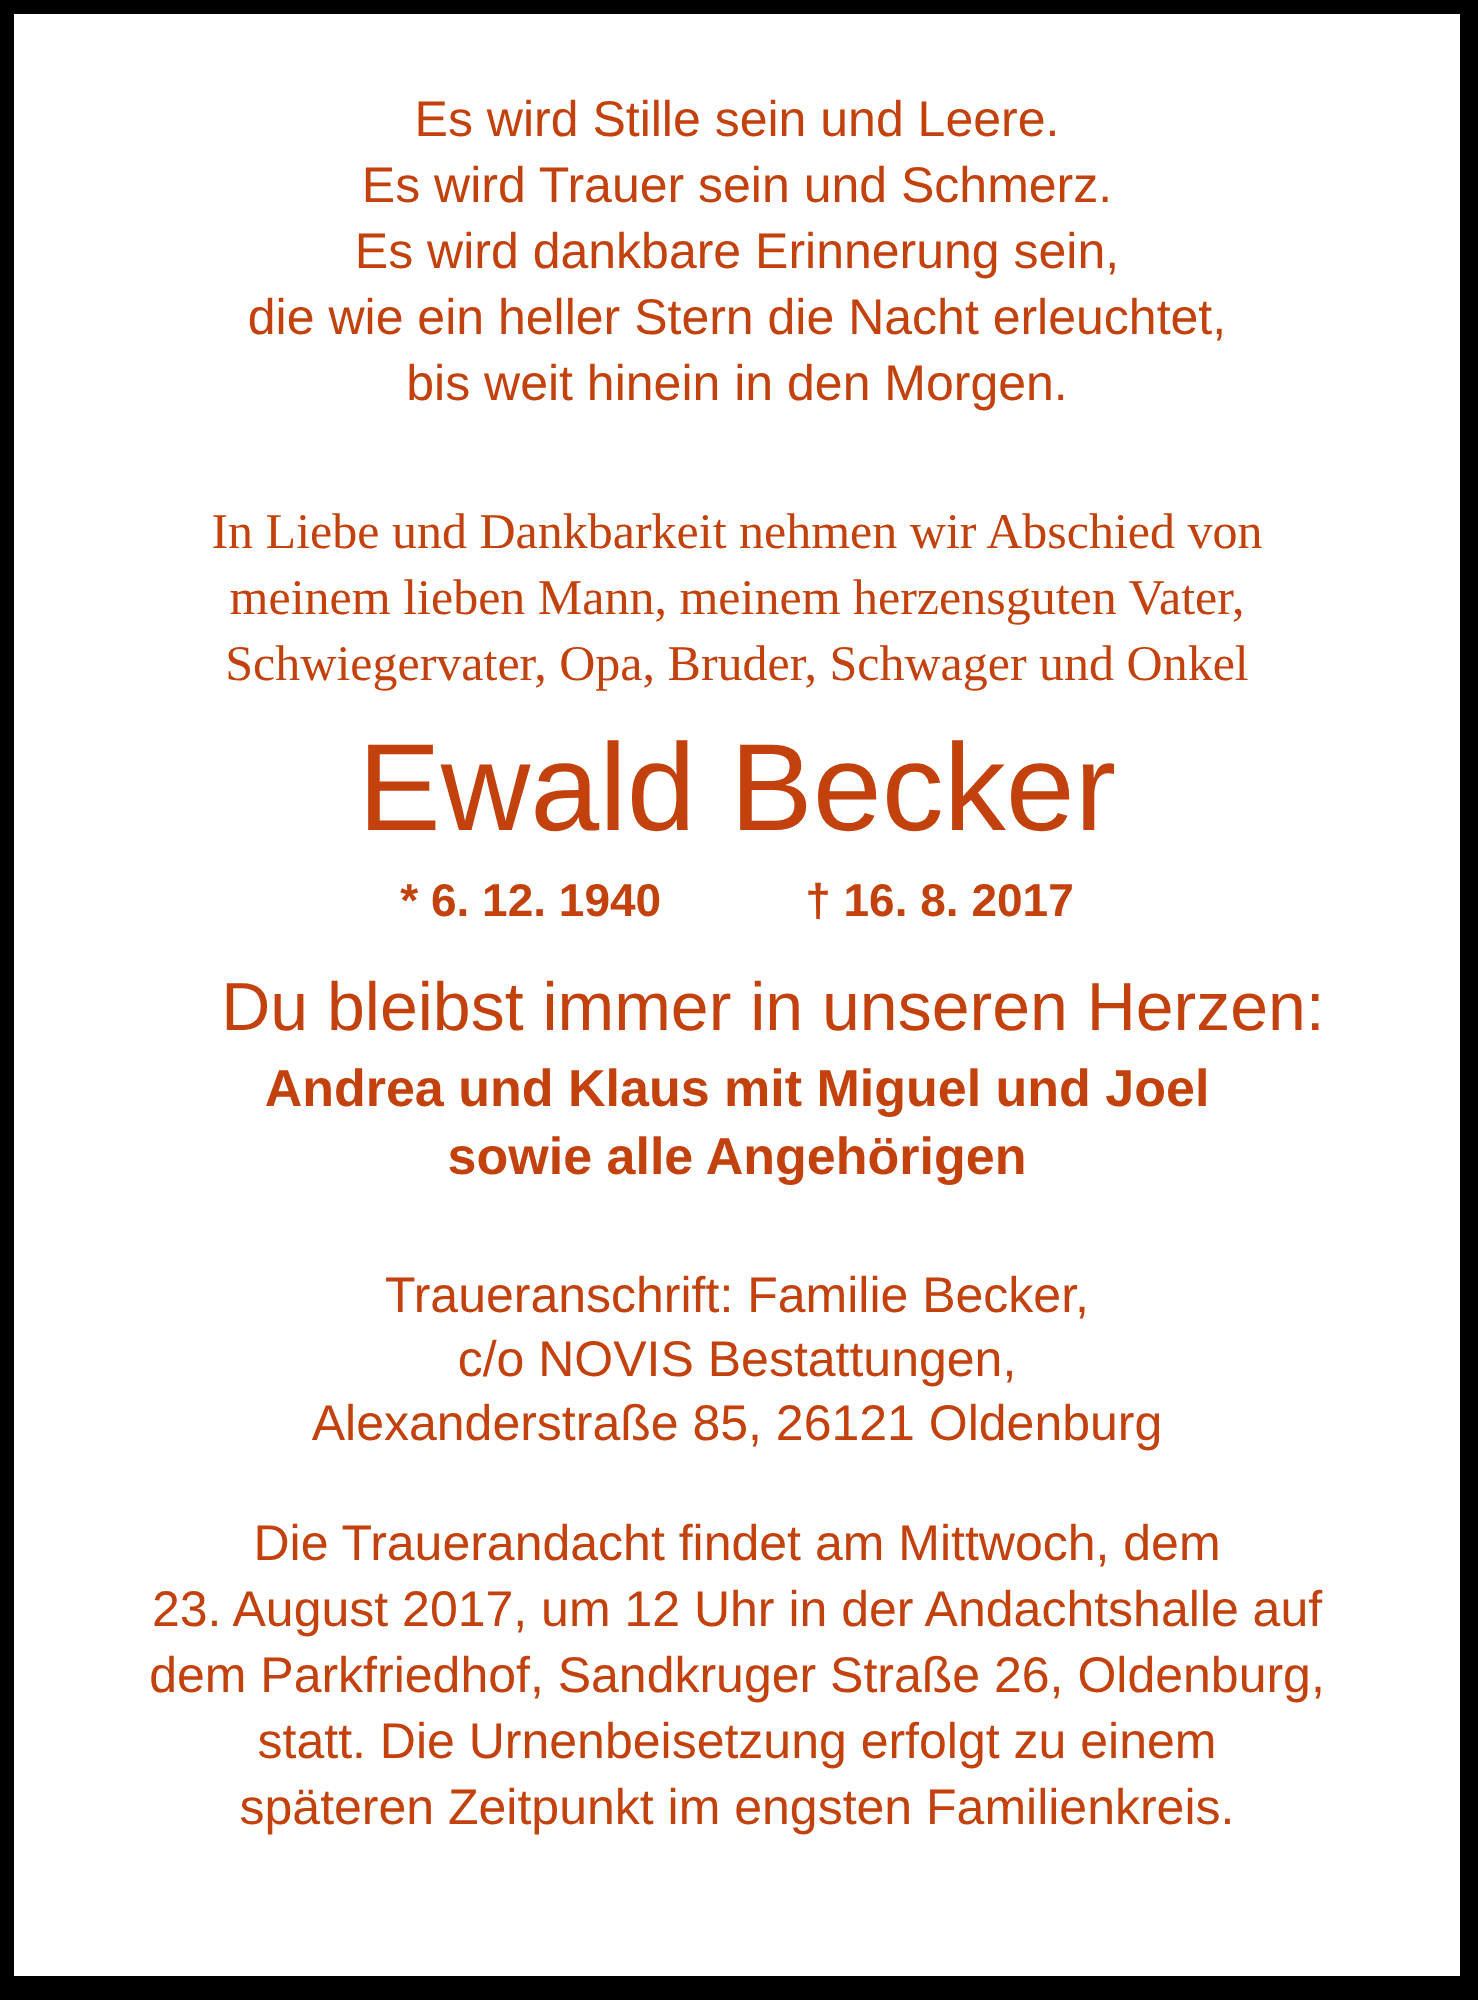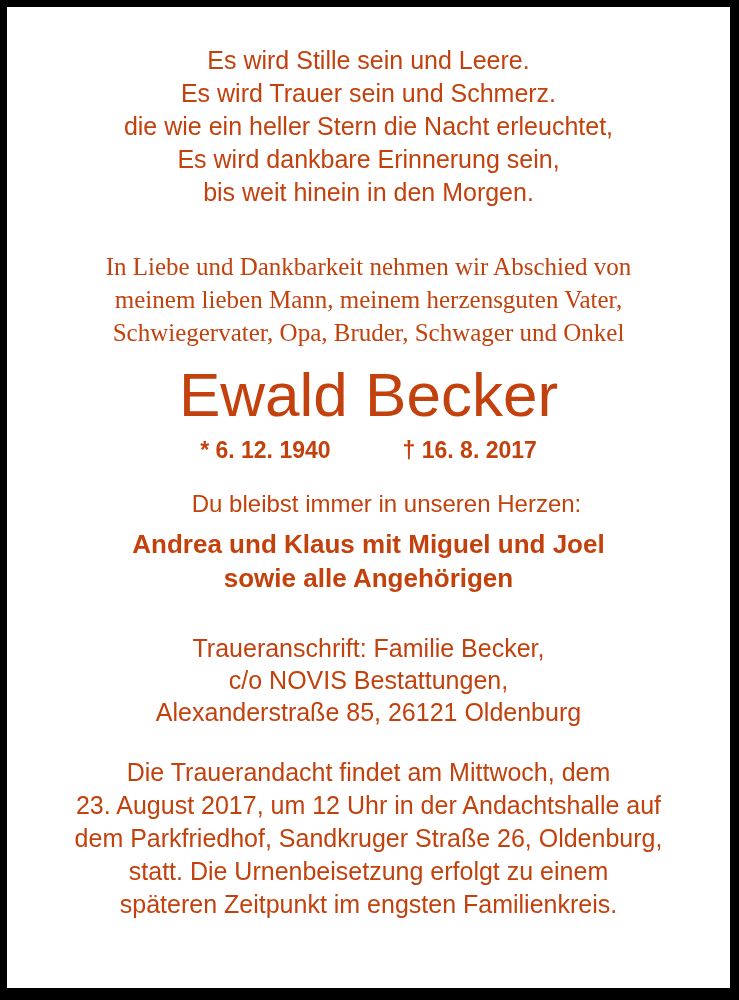--- a/index.html
+++ b/index.html
@@ -43,21 +43,21 @@
     margin-top: 8px;
     display: flex;
     justify-content: center;
     gap: 72px;
     font-size: 23px;
     line-height: 30px;
     font-weight: bold;
   }
   .farewell {
     margin-top: 23px;
-    font-size: 24px;
+    font-size: 34px;
     line-height: 32px;
     padding-left: 36px;
   }
   .mourners {
     margin-top: 7px;
     font-size: 26px;
     line-height: 34px;
     font-weight: bold;
   }
   .address {
@@ -73,22 +73,22 @@
   .line { white-space: nowrap; }
 </style>
 </head>
 <body>
 
 <div class="page">
 
   <div class="poem">
     <div class="line">Es wird Stille sein und Leere.</div>
     <div class="line">Es wird Trauer sein und Schmerz.</div>
+    <div class="line">Es wird dankbare Erinnerung sein,</div>
     <div class="line">die wie ein heller Stern die Nacht erleuchtet,</div>
-    <div class="line">Es wird dankbare Erinnerung sein,</div>
     <div class="line">bis weit hinein in den Morgen.</div>
   </div>
 
   <div class="intro">
     <div class="line">In Liebe und Dankbarkeit nehmen wir Abschied von</div>
     <div class="line">meinem lieben Mann, meinem herzensguten Vater,</div>
     <div class="line">Schwiegervater, Opa, Bruder, Schwager und Onkel</div>
   </div>
 
   <h1 class="name">Ewald Becker</h1>

